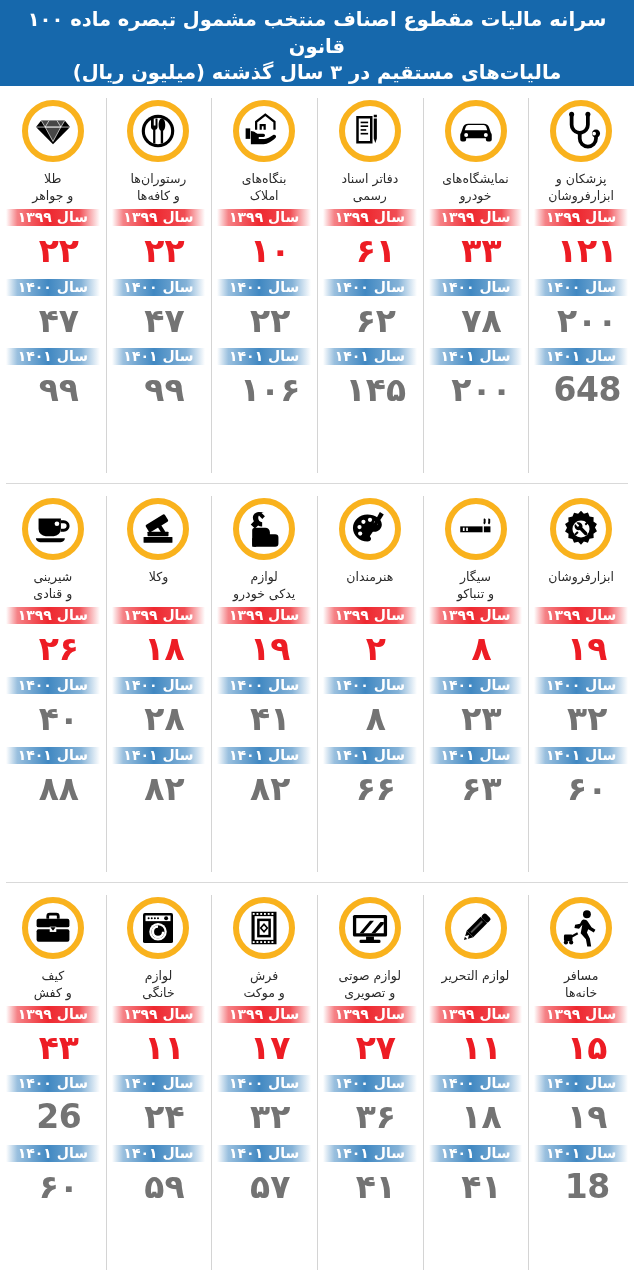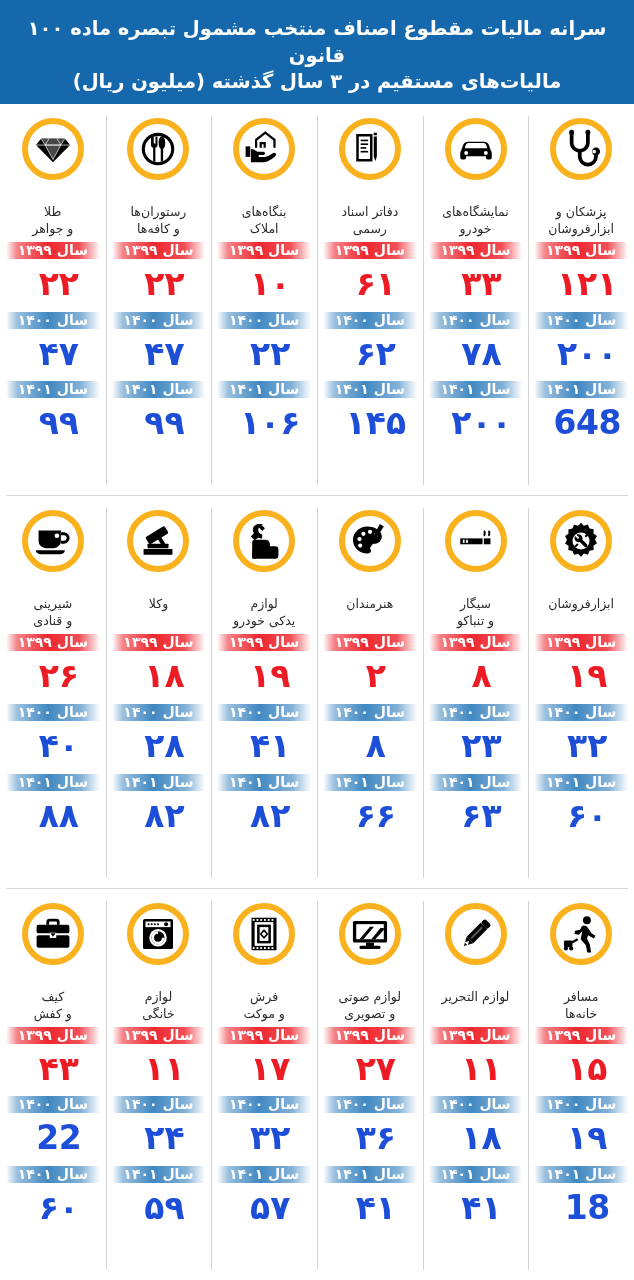--- a/index.html
+++ b/index.html
@@ -17,21 +17,21 @@
     width: 634px;
     height: 1280px;
     background: #ffffff;
     display: flex;
     flex-direction: column;
   }
 
   
   .header {
     background: #1668ac;
-    height: 104px;
+    height: 86px;
     display: flex;
     align-items: center;
     justify-content: center;
     padding: 18px 14px 10px 14px;
   }
   .header-title {
     color: #ffffff;
     font-size: 19.5px;
     font-weight: bold;
     line-height: 1.38;
@@ -86,21 +86,21 @@
     display: flex;
     align-items: center;
     justify-content: center;
     margin-top: 2px;
     flex: none;
   }
   .icon-badge svg { display: block; }
 
   
   .card-title {
-    margin-top: 24px;
+    margin-top: 9px;
     font-size: 12.5px;
     line-height: 1.35;
     color: #2b2b2b;
     text-align: center;
     direction: rtl;
     white-space: pre-line;
     height: 36px;
     font-weight: normal;
   }
 
@@ -130,21 +130,21 @@
   }
   .value {
     font-size: 33px;
     font-weight: bold;
     line-height: 1.08;
     margin: 7px 0 8px 12px;
     direction: ltr;
     letter-spacing: -0.5px;
   }
   .value.red  { color: #ed1c24; }
-  .value.blue { color: #1d4ed8; }
+  .value.blue { color: #737373; }
 
   .row-divider {
     height: 1px;
     background: #d9d9d9;
     margin: 0 6px;
   }
 </style>
 </head>
 <body>
 
@@ -615,21 +615,21 @@
             </svg>
           </div>
           <div class="card-title">کیف
 و کفش</div>
           <div class="stat">
             <div class="year-band red">سال ۱۳۹۹</div>
             <div class="value red">۴۳</div>
           </div>
           <div class="stat">
             <div class="year-band blue">سال ۱۴۰۰</div>
-            <div class="value blue">22</div>
+            <div class="value blue">26</div>
           </div>
           <div class="stat">
             <div class="year-band blue">سال ۱۴۰۱</div>
             <div class="value blue">۶۰</div>
           </div>
         </div>
       </div>
     </div>
 
 </div>

